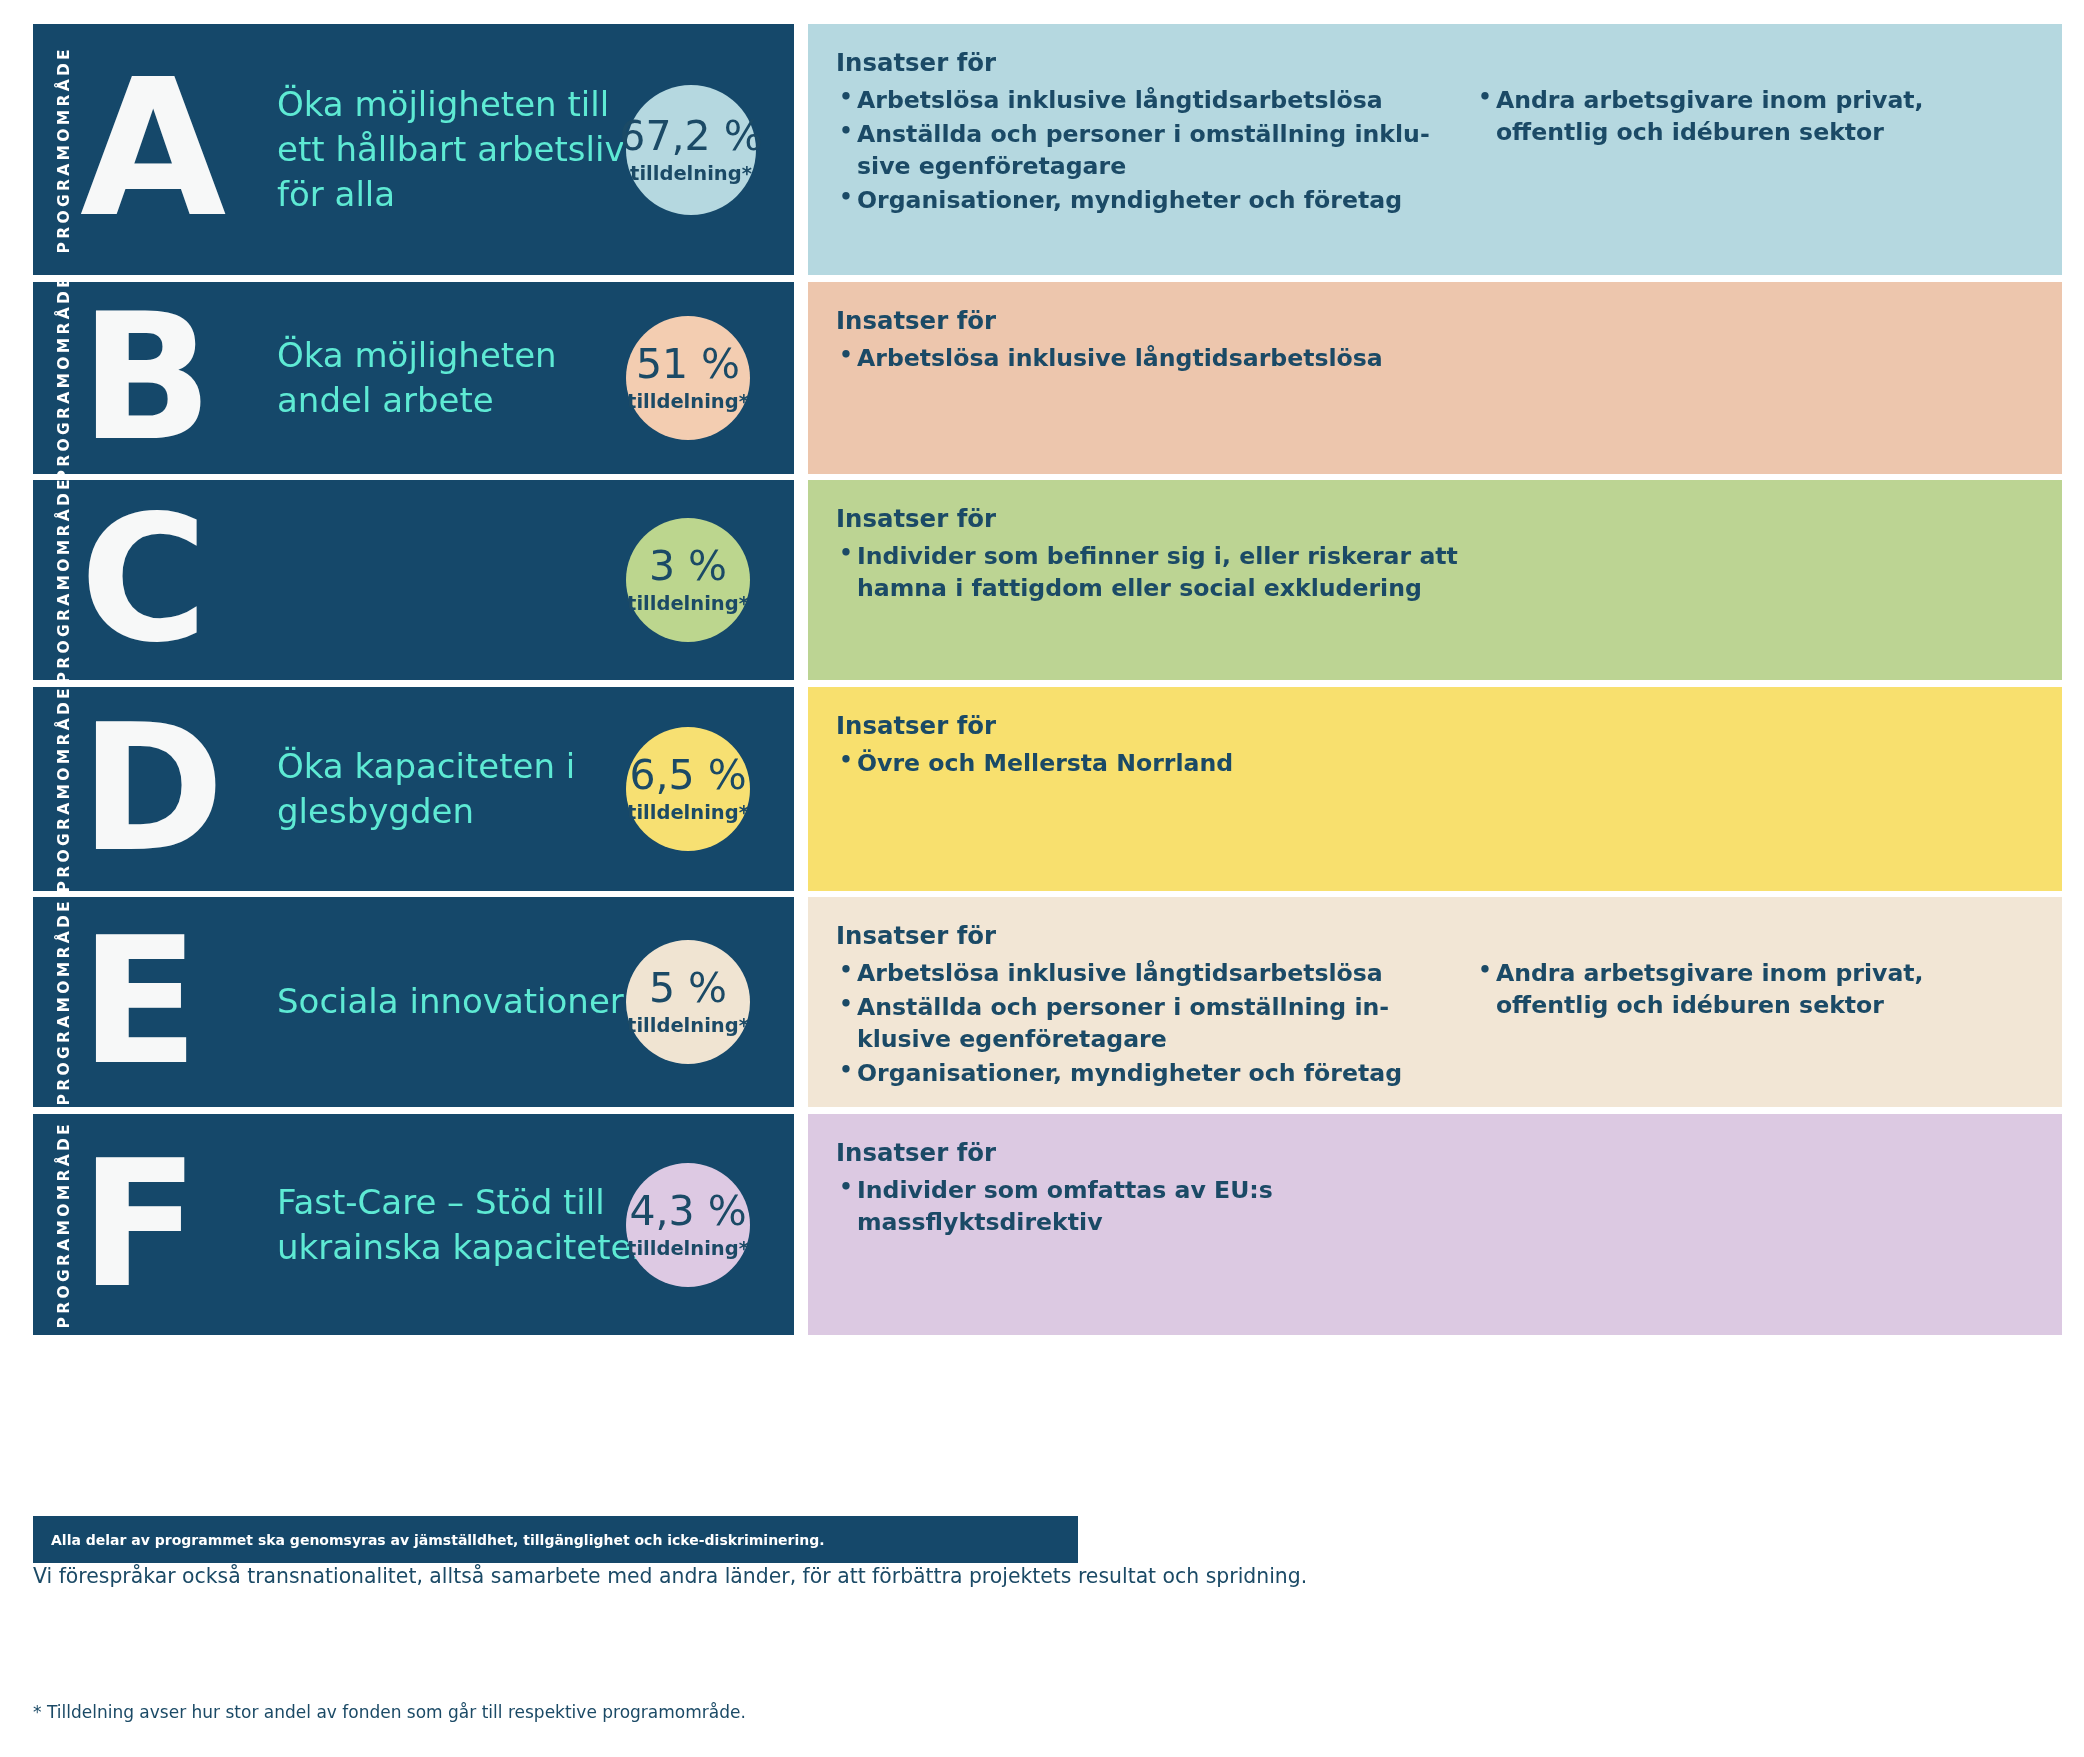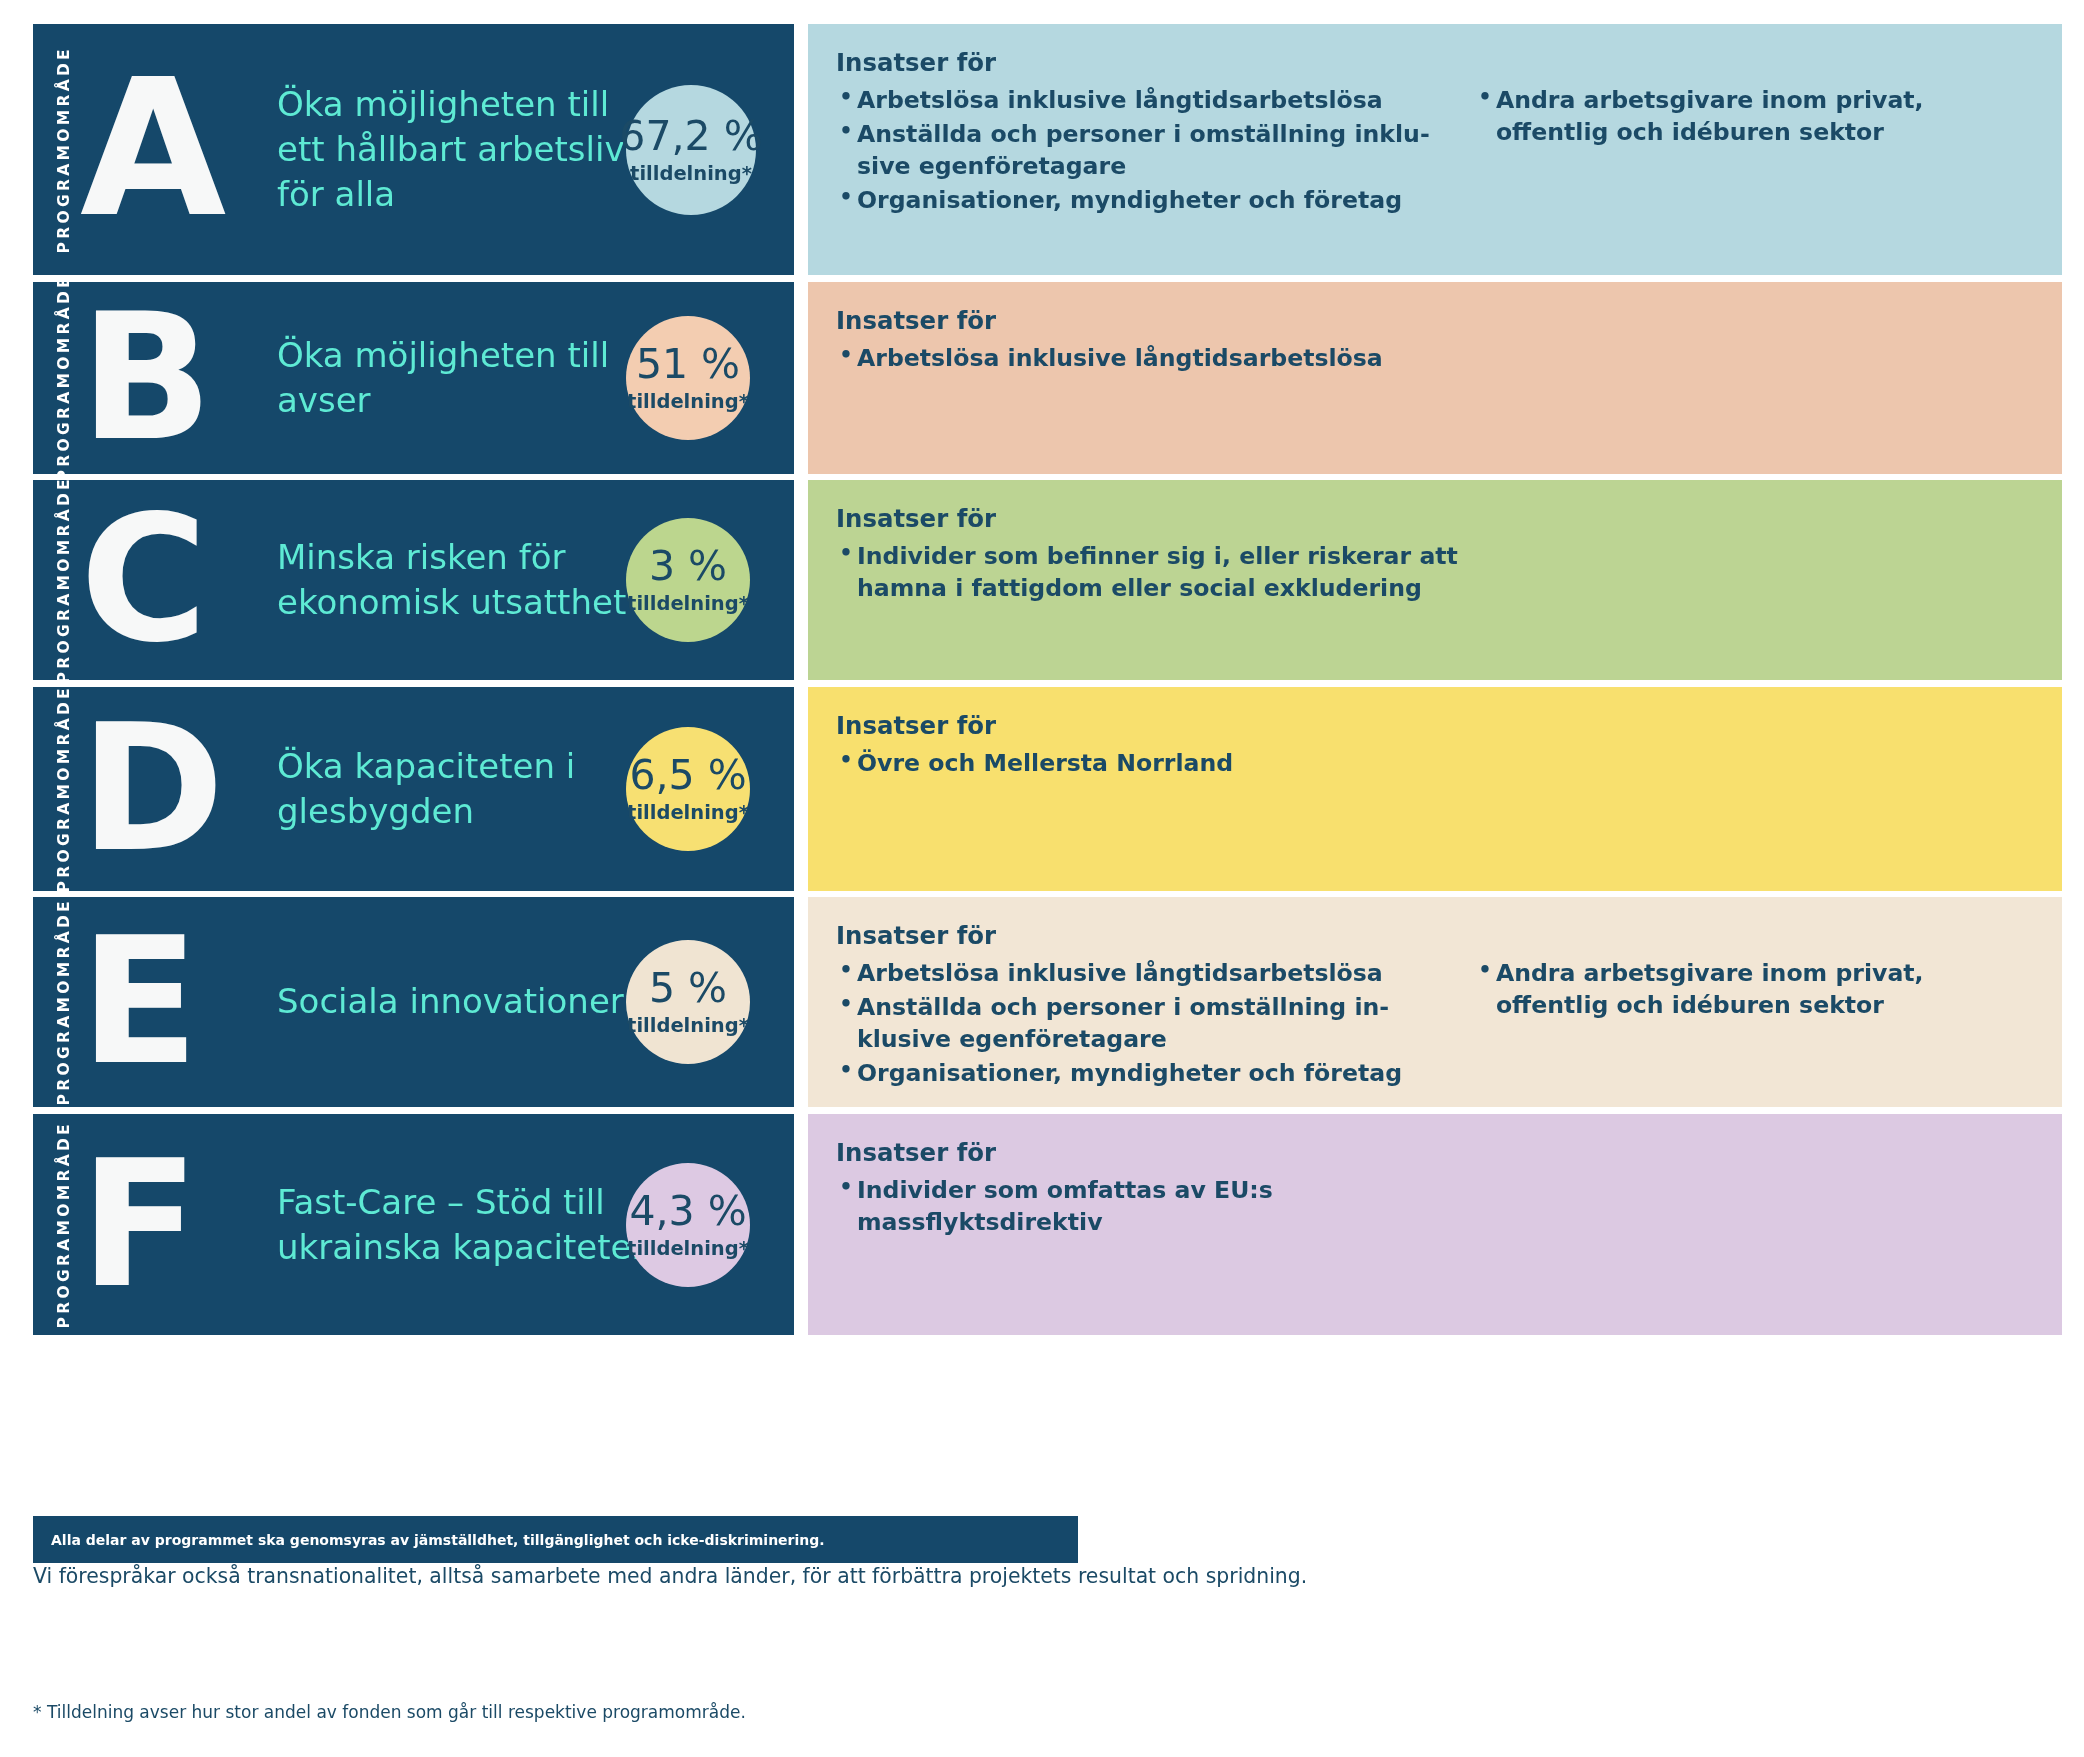--- a/index.html
+++ b/index.html
@@ -158,21 +158,21 @@
             </div>
           </div>
         </div>
       </div>
       <div class="row" style="top: 282px; height: 192px;">
         <div class="left">
           <div class="vtag">
             <span>PROGRAMOMRÅDE</span>
           </div>
           <div class="bigletter" style="font-size: 174px;">B</div>
-          <div class="rtitle" style="font-size: 34px; width: 350px;">Öka möjligheten till avser</div>
+          <div class="rtitle" style="font-size: 34px; width: 350px;">Öka möjligheten andel arbete</div>
           <div class="bubble" style="width: 124px; height: 124px; background: rgb(243, 205, 177);">
             <div class="pct" style="font-size: 41px;">51 %</div>
             <div class="sub">tilldelning*</div>
           </div>
         </div>
         <div class="right" style="background: rgb(237, 198, 173);">
           <div class="cols">
             <div class="col c1">
               <div class="insatser">Insatser för</div>
               <ul class="blist">
@@ -181,21 +181,20 @@
             </div>
           </div>
         </div>
       </div>
       <div class="row" style="top: 480px; height: 200px;">
         <div class="left">
           <div class="vtag">
             <span>PROGRAMOMRÅDE</span>
           </div>
           <div class="bigletter" style="font-size: 174px;">C</div>
-          <div class="rtitle" style="font-size: 34px; width: 350px;">Minska risken för ekonomisk utsatthet</div>
           <div class="bubble" style="width: 124px; height: 124px; background: rgb(188, 214, 142);">
             <div class="pct" style="font-size: 41px;">3 %</div>
             <div class="sub">tilldelning*</div>
           </div>
         </div>
         <div class="right" style="background: rgb(188, 212, 147);">
           <div class="cols">
             <div class="col c1">
               <div class="insatser">Insatser för</div>
               <ul class="blist">

